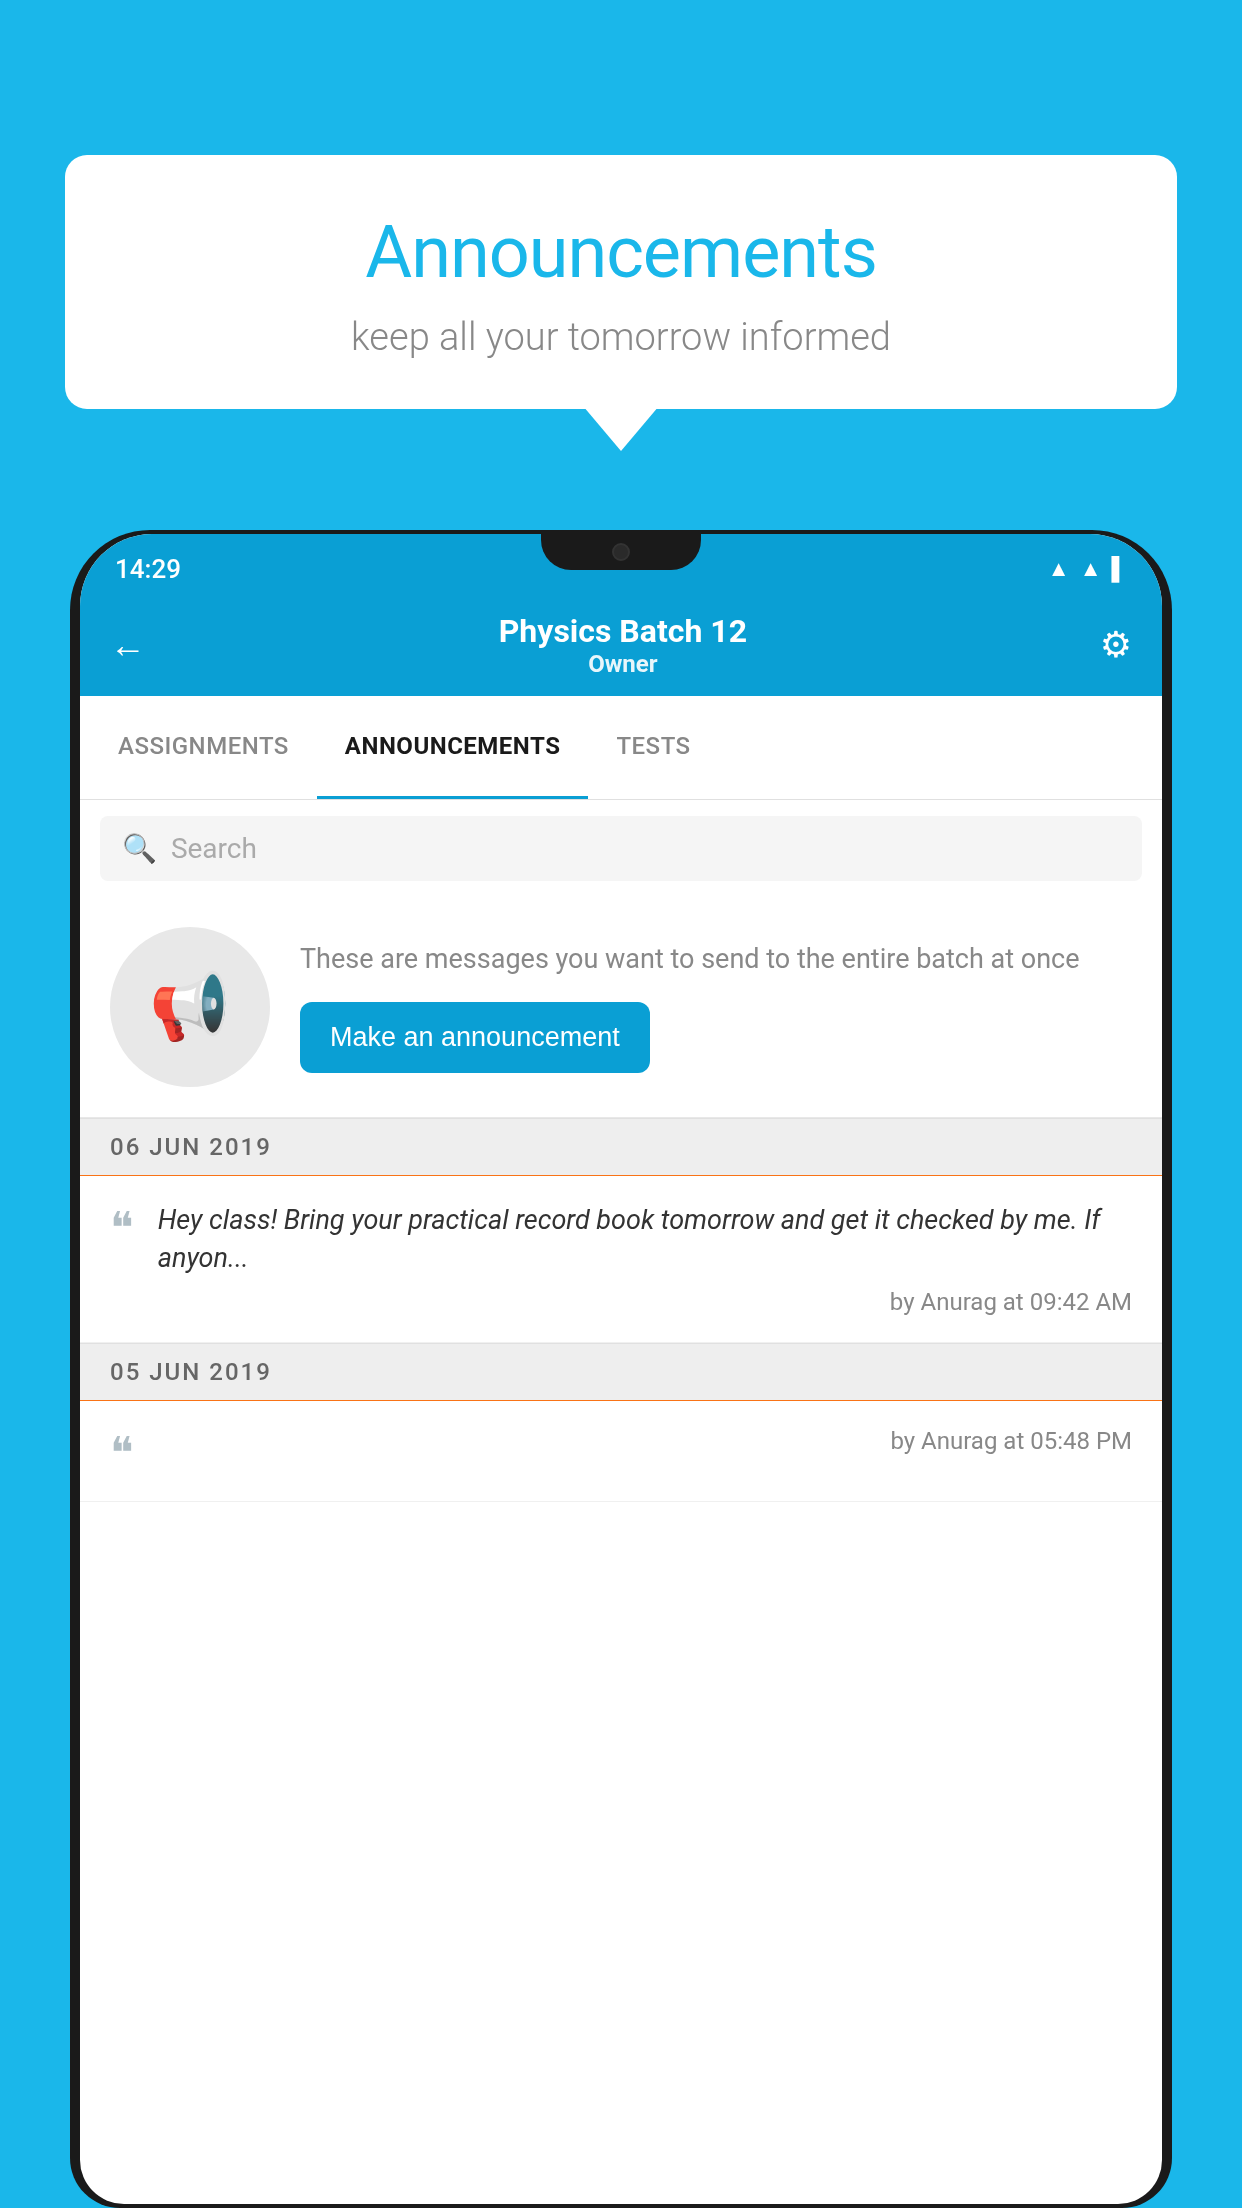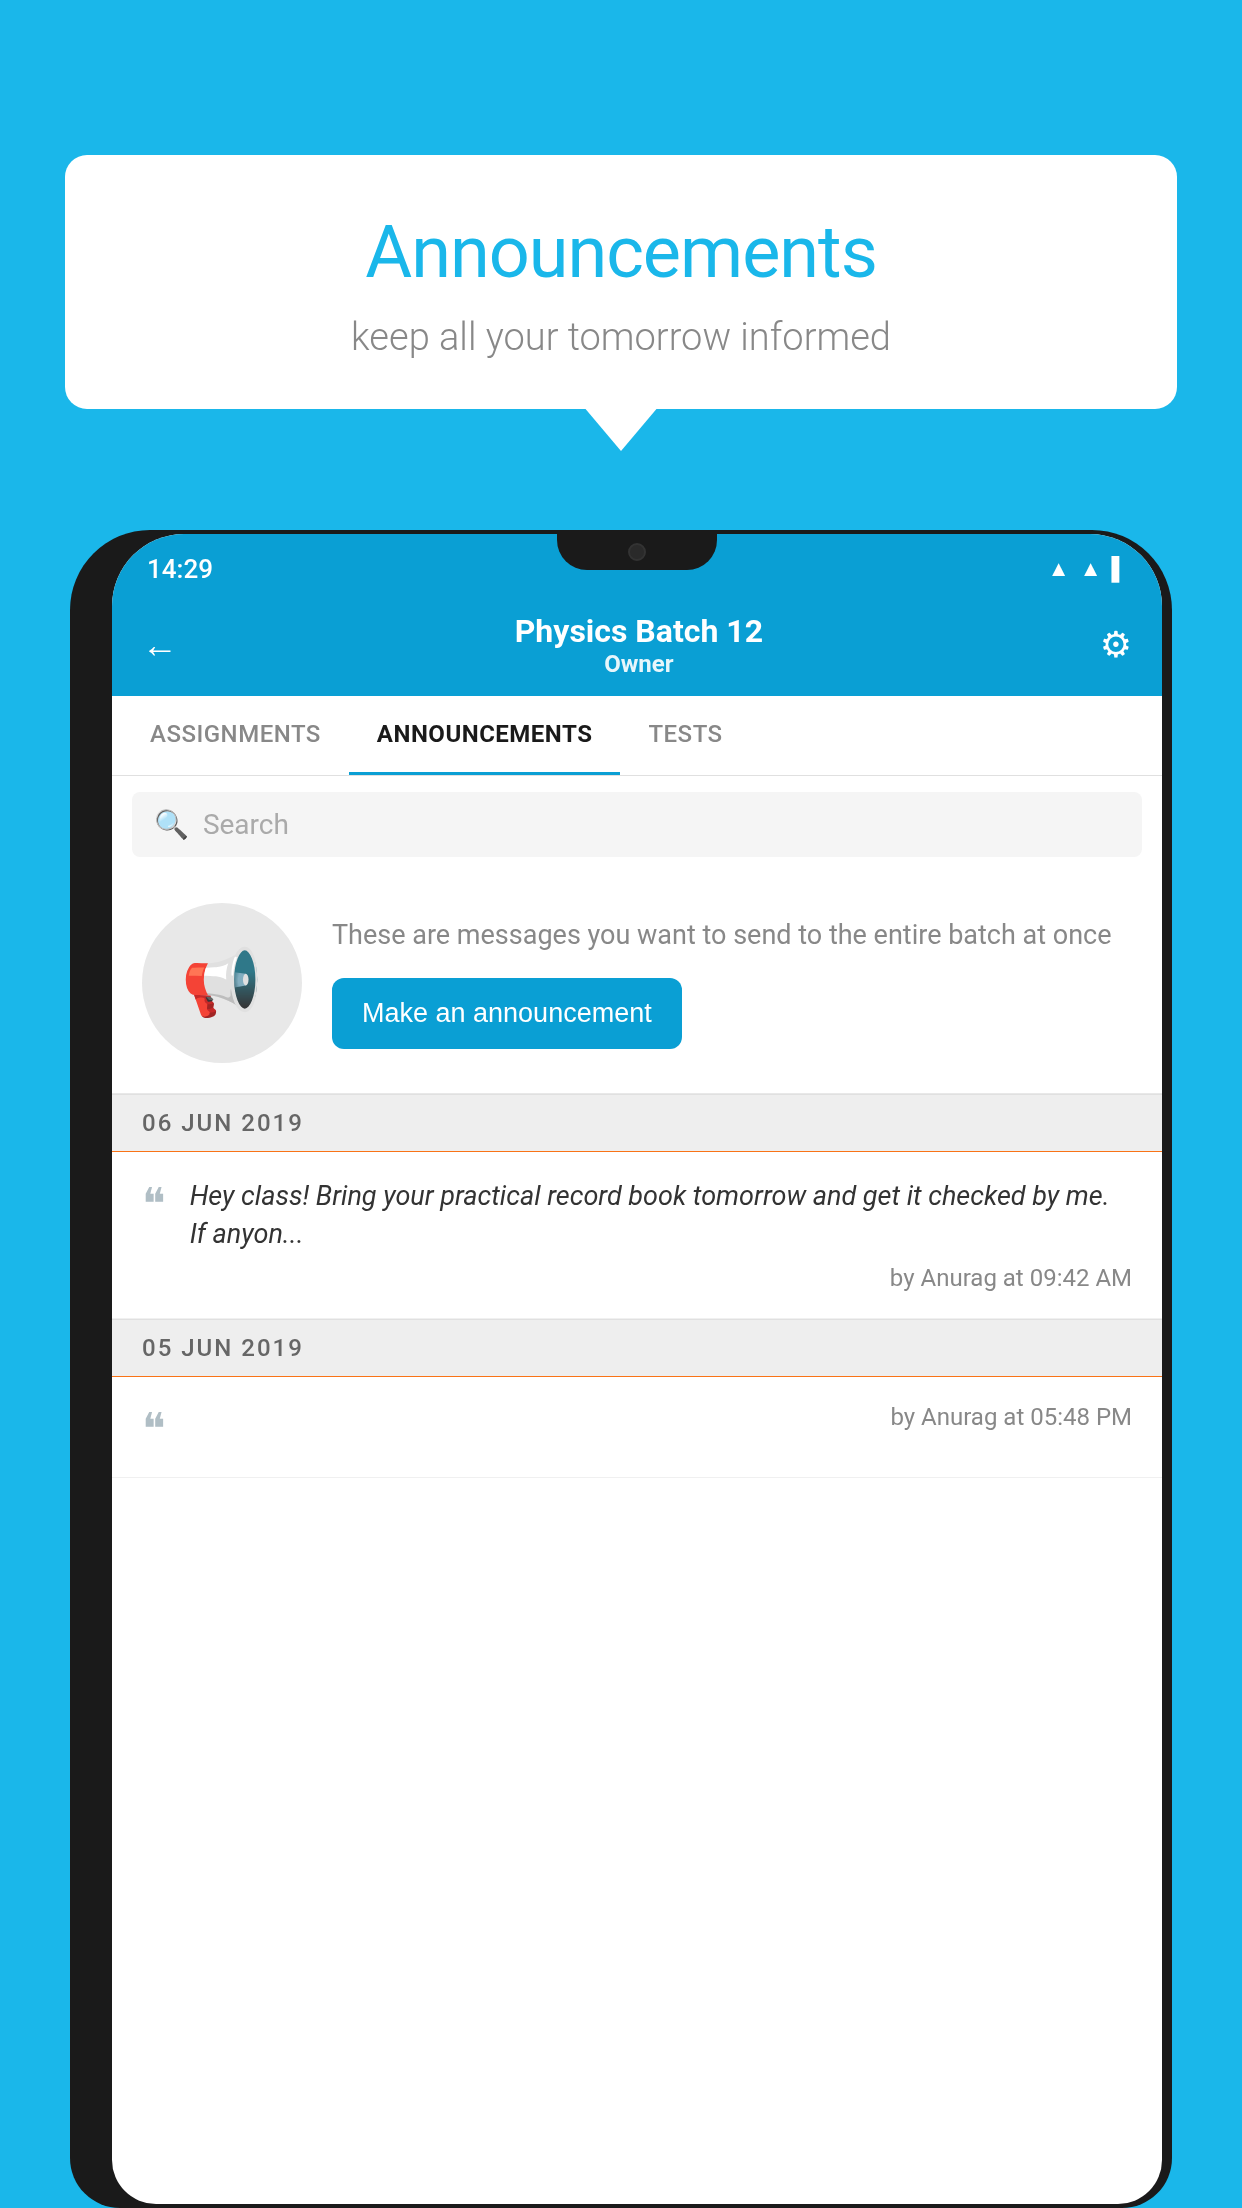--- a/index.html
+++ b/index.html
@@ -76,21 +76,20 @@
     
     .phone-screen {
       position: absolute;
       top: 4px;
       left: 10px;
       right: 10px;
       bottom: 4px;
       background: white;
       border-radius: 72px 72px 44px 44px;
       overflow: hidden;
-      margin-left: 32px;
     }
 
     
     .status-bar {
       background: #0a9fd4;
       height: 60px;
       display: flex;
       align-items: center;
       justify-content: space-between;
       padding: 0 35px;
@@ -178,21 +177,21 @@
     
     .tabs-bar {
       background: white;
       display: flex;
       align-items: center;
       border-bottom: 1px solid #e0e0e0;
       padding: 0 10px;
     }
 
     .tab-item {
-      padding: 24px 28px;
+      padding: 36px 28px;
       font-size: 24px;
       color: #888;
       font-weight: 500;
       letter-spacing: 0.5px;
       cursor: pointer;
       text-transform: uppercase;
       border-bottom: 3px solid transparent;
     }
 
     .tab-item.active {

